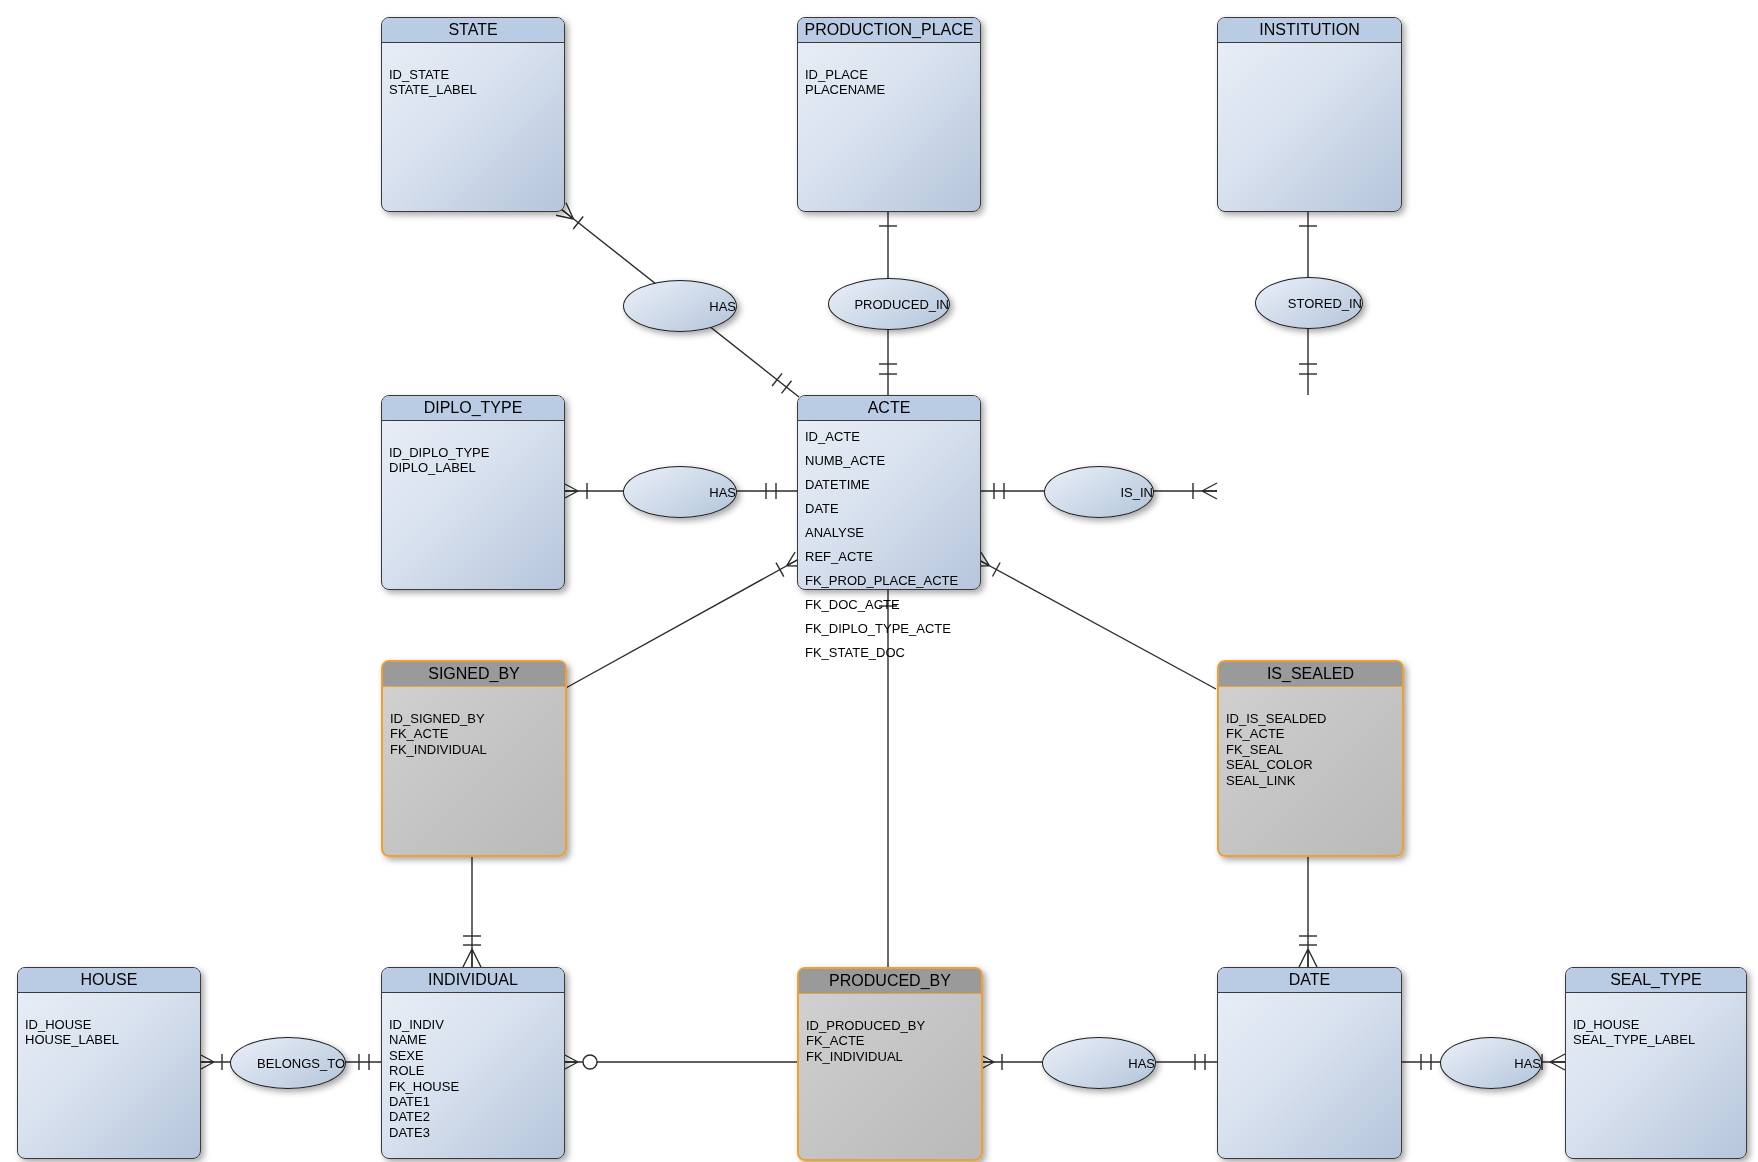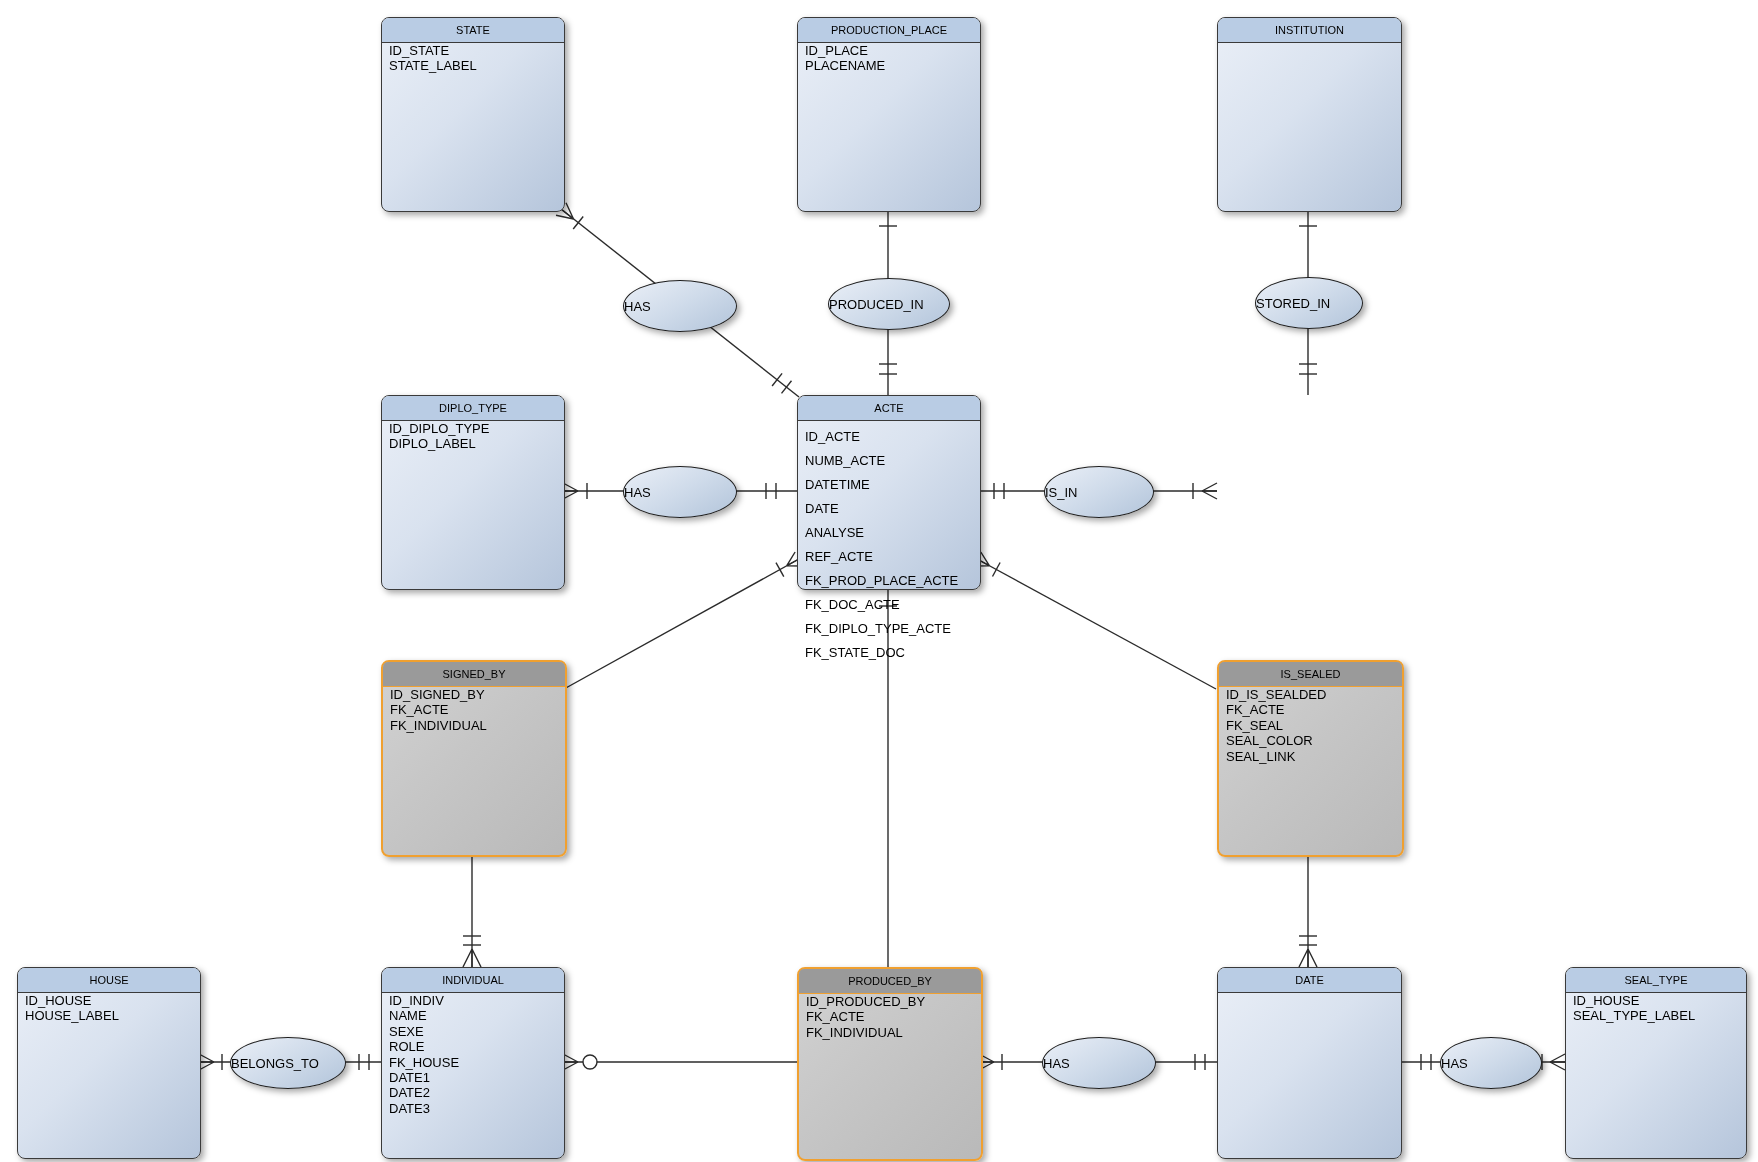--- a/index.html
+++ b/index.html
@@ -11,41 +11,41 @@
   #wires { position:absolute; left:0; top:0; width:1758px; height:1162px; }
   #wires line, #wires path { stroke:#2b2b2b; stroke-width:1.4; fill:none; }
   #wires circle { stroke:#2b2b2b; stroke-width:1.4; fill:#ffffff; }
 
   .entity {
     position:absolute; border:1px solid #3a3a3a; border-radius:8px;
     box-shadow:3px 3px 6px rgba(0,0,0,0.35);
     background:linear-gradient(135deg,#eaeff7 0%,#d9e2ef 45%,#b5c5db 100%);
   }
   .entity .e-title {
-    height:24px; line-height:24px; text-align:center; font-size:11px;
+    height:24px; line-height:24px; text-align:center; font-size:16px;
     background:#b9cce4; border-bottom:1px solid #3a3a3a;
     border-radius:7px 7px 0 0; overflow:hidden;
   }
   .entity .e-fields {
-    padding:0 5px 0 7px; font-size:13px; line-height:15.4px;
+    padding:24px 5px 0 7px; font-size:13px; line-height:15.4px;
     white-space:pre-line; overflow:hidden;
   }
   .entity.gray {
     border:2px solid #f0a030;
     background:linear-gradient(135deg,#d2d2d2 0%,#c6c6c6 45%,#b9b9b9 100%);
   }
   .entity.gray .e-title {
     background:#9a9a9a; border-bottom:1px solid #f0a030; border-radius:5px 5px 0 0;
   }
 
   .rel {
     position:absolute; border-radius:50%;
     background:linear-gradient(150deg,#eaeff7 0%,#cfdbea 50%,#b2c4da 100%);
     border:1.5px solid #1e1e1e; box-shadow:3px 3px 6px rgba(0,0,0,0.35);
-    display:flex; align-items:center; justify-content:flex-start;
+    display:flex; align-items:center; justify-content:flex-end;
     font-size:13px; text-align:center;
   }
 </style>
 </head>
 <body>
 
 <div id="canvas">
 
   <svg id="wires" viewBox="0 0 1758 1162" xmlns="http://www.w3.org/2000/svg">
 

